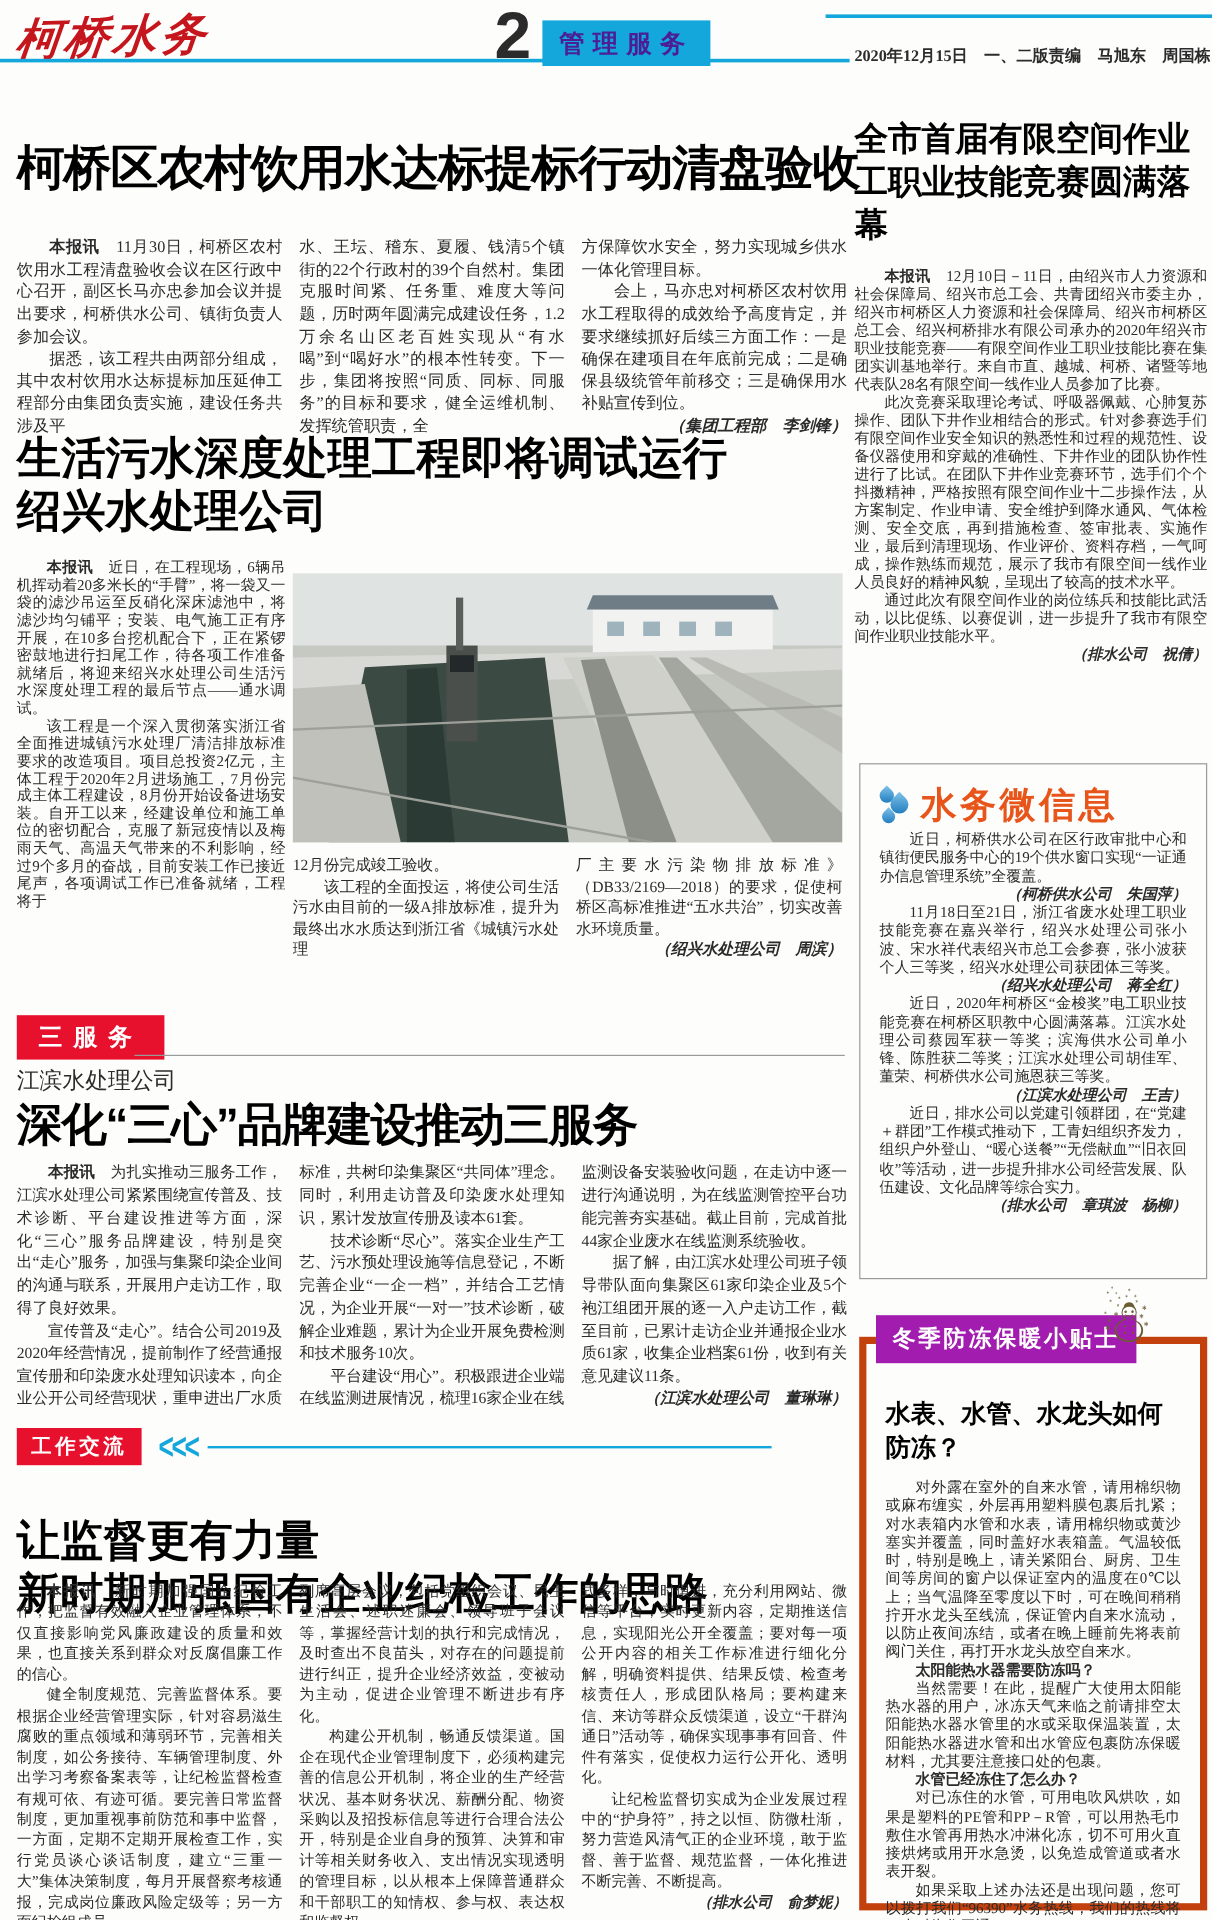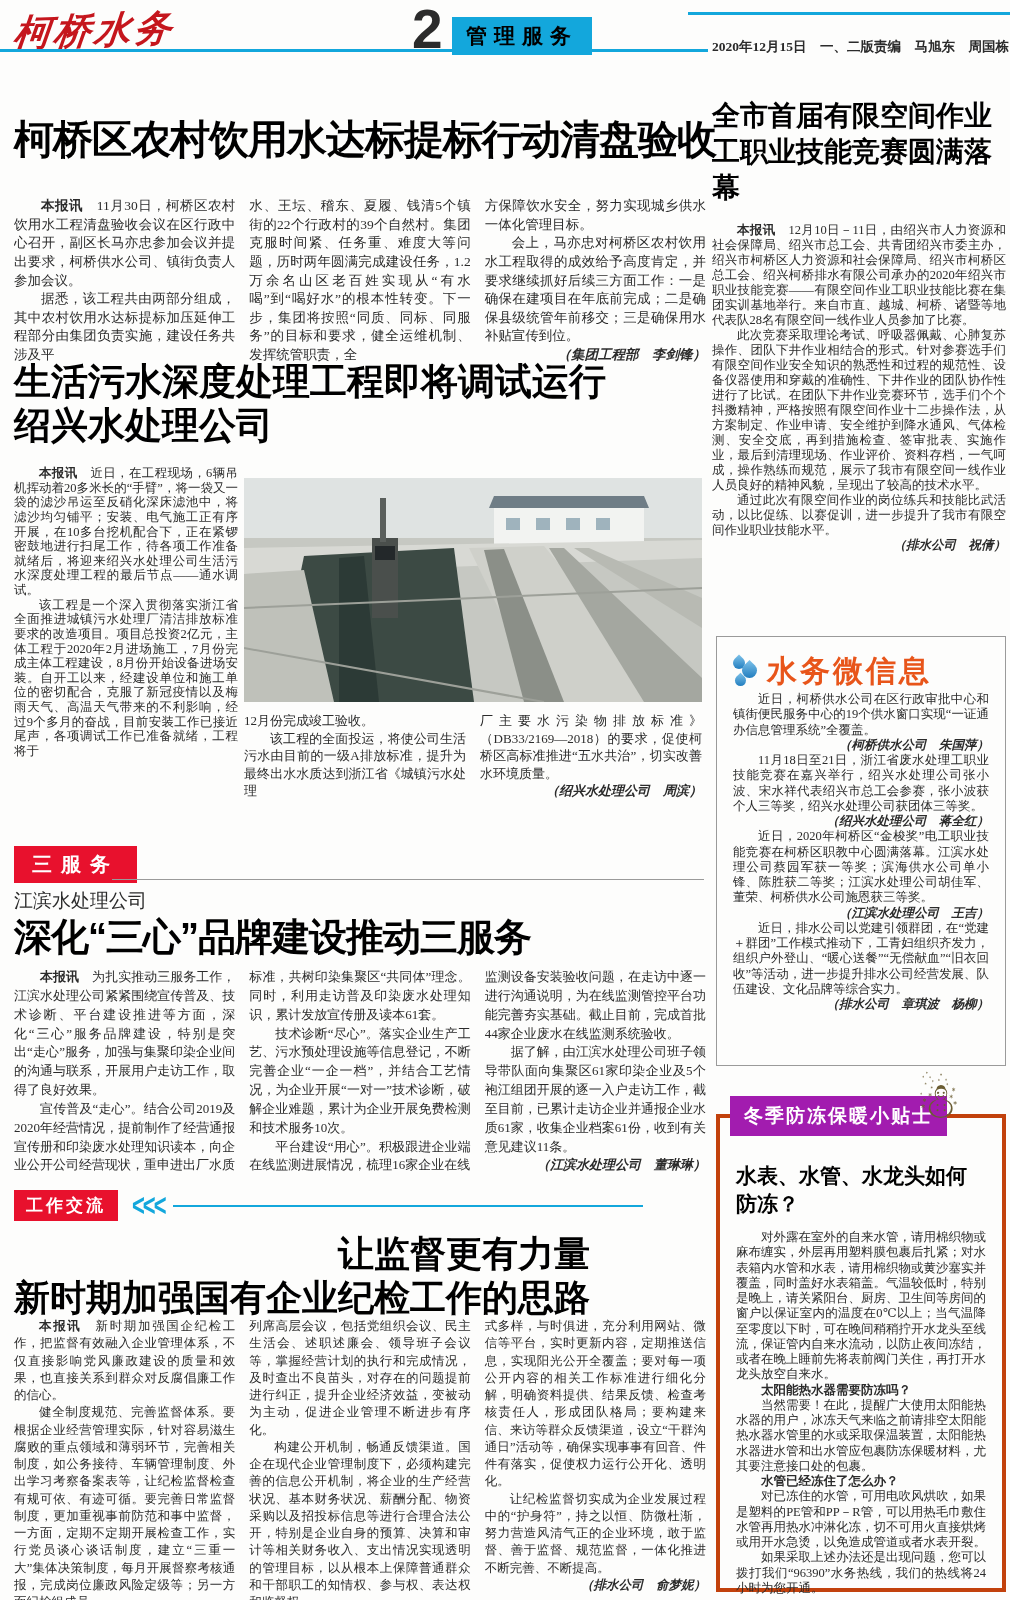--- a/index.html
+++ b/index.html
@@ -5,21 +5,21 @@
   html,body{margin:0;padding:0;background:#e8e8e8;}
   #page{position:relative;width:1010px;height:1600px;background:#fdfdfc;margin:0 auto;
         overflow:hidden;font-family:"Liberation Serif","DejaVu Serif",serif;color:#2b2b2b;}
   .abs{position:absolute;}
   
   .logo{left:14px;top:6px;font-size:37px;font-weight:bold;font-style:italic;
         color:#c5161d;letter-spacing:3px;transform:skewX(-8deg) rotate(-2deg);
         font-family:"DejaVu Serif",serif;}
   .pagenum{left:412px;top:0px;font-size:55px;font-weight:900;line-height:58px;
         font-family:"Liberation Sans",sans-serif;}
-  .section-badge-top{left:452px;top:17px;background:#13a7dc;color:#000000;
+  .section-badge-top{left:452px;top:17px;background:#13a7dc;color:#4c1d95;
         font-family:"Liberation Sans",sans-serif;font-weight:bold;font-size:21px;
         padding:5px 14px;letter-spacing:7px;}
   .rule-cyan-top{left:688px;top:12px;width:322px;height:3px;background:#13a7dc;}
   .rule-cyan-main{left:0;top:49px;width:708px;height:3px;background:#13a7dc;}
   .dateline{left:712px;top:38px;width:298px;font-size:13.5px;font-weight:bold;}
   
   .hl{font-family:"Liberation Sans","DejaVu Sans",sans-serif;font-weight:900;color:#000;}
   .cols{display:flex;gap:14px;overflow:hidden;}
   .col{flex:1;text-align:justify;}
   p.para{margin:0;text-indent:2em;}
@@ -51,37 +51,37 @@
   .s2 .badge-red{font-size:17px;padding:4px 12px;letter-spacing:3px;}
   .chev{color:#13a7dc;font-weight:900;font-size:22px;letter-spacing:-2px;
         transform:scaleY(1.4);margin:0 8px 0 14px;font-family:"Liberation Sans",sans-serif;}
   .s2-line{flex:0 0 470px;height:2px;background:#13a7dc;}
   
   .a4k{left:14px;top:888px;font-size:19px;}
   .a4hl{left:14px;top:912px;}
   .a4hl .hl{font-size:38px;letter-spacing:-1px;white-space:nowrap;}
   .a4cols{left:14px;top:968px;width:692px;height:218px;font-size:13px;line-height:1.45;}
   
-  .a5hl{left:14px;top:1232px;text-align:right;}
+  .a5hl{left:14px;top:1262px;}
   .a5hl .hl{font-size:36px;line-height:1.22;}
   .a5cols{left:14px;top:1318px;width:692px;height:282px;font-size:12.5px;line-height:1.38;}
   
   .box1{left:716px;top:636px;width:290px;height:430px;border:1px solid #9a9a9a;
         box-sizing:border-box;padding:14px 16px;}
   .box1-title{display:flex;align-items:center;gap:8px;margin-bottom:0;}
   .box1-title .t{color:#e8551a;font-size:30px;font-weight:bold;letter-spacing:3px;}
   .drops{position:relative;width:26px;height:34px;flex:none;}
   .drop{position:absolute;border-radius:0 50% 50% 50%;transform:rotate(45deg);
         background:linear-gradient(135deg,#7fc3ea,#1272b8);}
   .d1{width:12px;height:12px;left:0;top:2px;}
   .d2{width:15px;height:15px;left:9px;top:8px;}
   .d3{width:11px;height:11px;left:2px;top:20px;}
   .box1 .item{font-size:12.5px;line-height:1.22;text-align:justify;}
   
-  .box2{left:716px;top:1114px;width:290px;height:478px;border:4px solid #c2410c;
+  .box2{left:716px;top:1114px;width:290px;height:478px;border:6px solid #c2410c;
         box-sizing:border-box;padding:40px 16px 10px 16px;}
   .box2-head{left:730px;top:1096px;background:#a21caf;color:#fff;
         font-family:"Liberation Sans",sans-serif;font-weight:bold;font-size:19px;
         padding:7px 14px;letter-spacing:2px;}
   .snowman{left:916px;top:1076px;font-size:50px;color:#6b5d33;
         font-family:"DejaVu Sans",sans-serif;line-height:1;}
   .box2 .t2{font-family:"Liberation Sans",sans-serif;font-weight:900;font-size:21px;
         color:#000;margin:4px 0 12px 0;}
   .box2 .tip{font-size:12.5px;line-height:1.22;text-align:justify;}
   .box2 .q{font-weight:bold;font-family:"Liberation Sans",sans-serif;}

